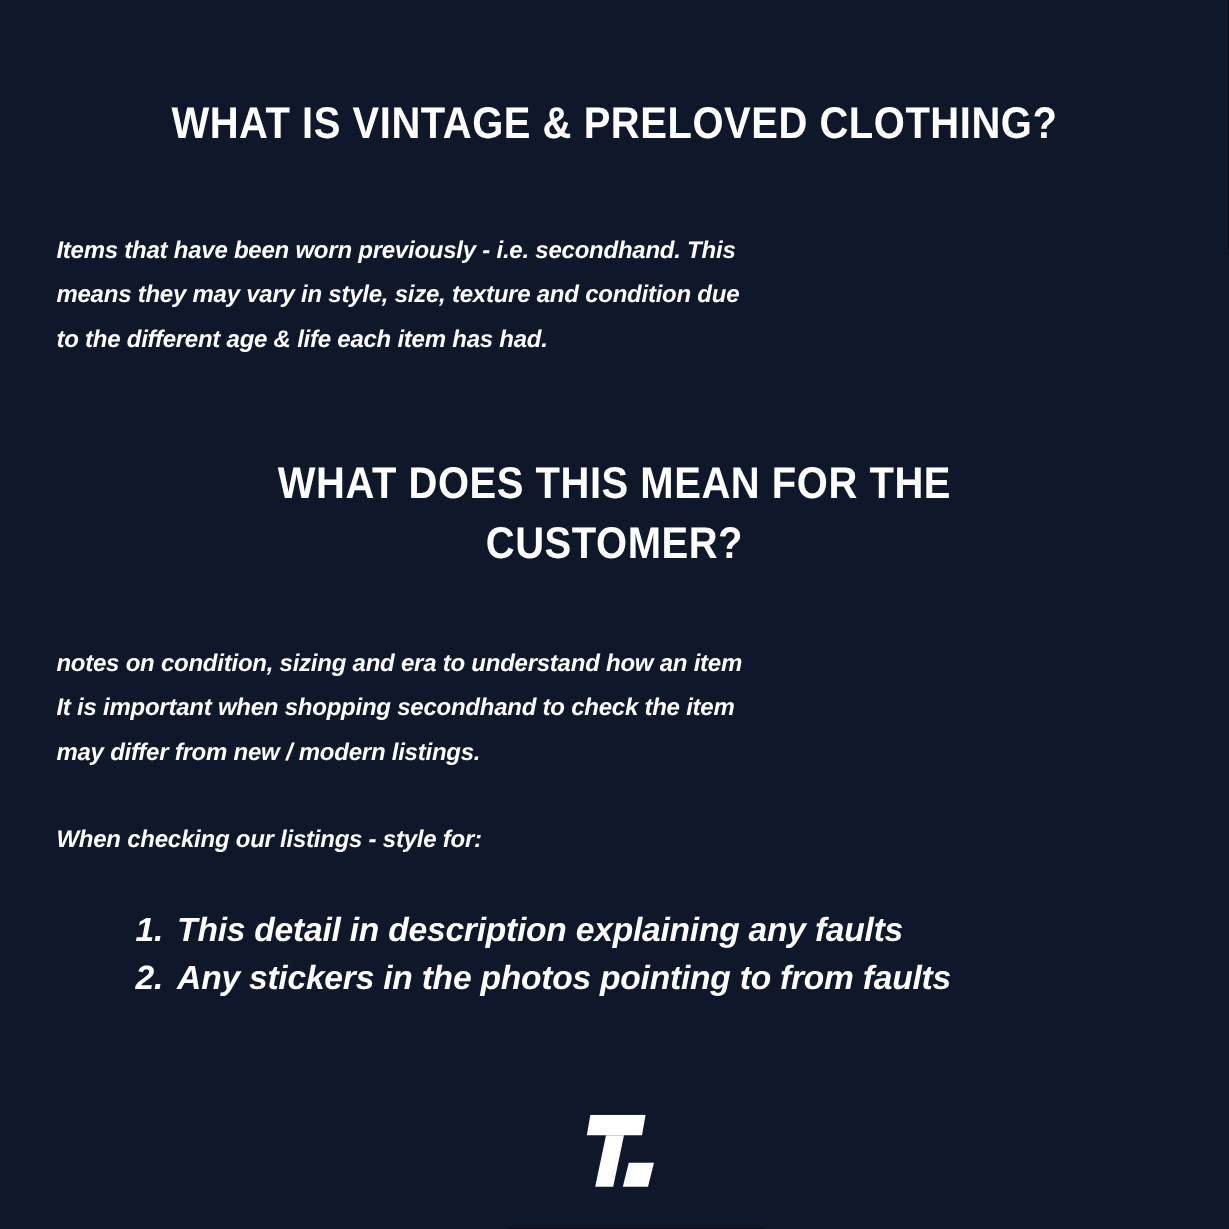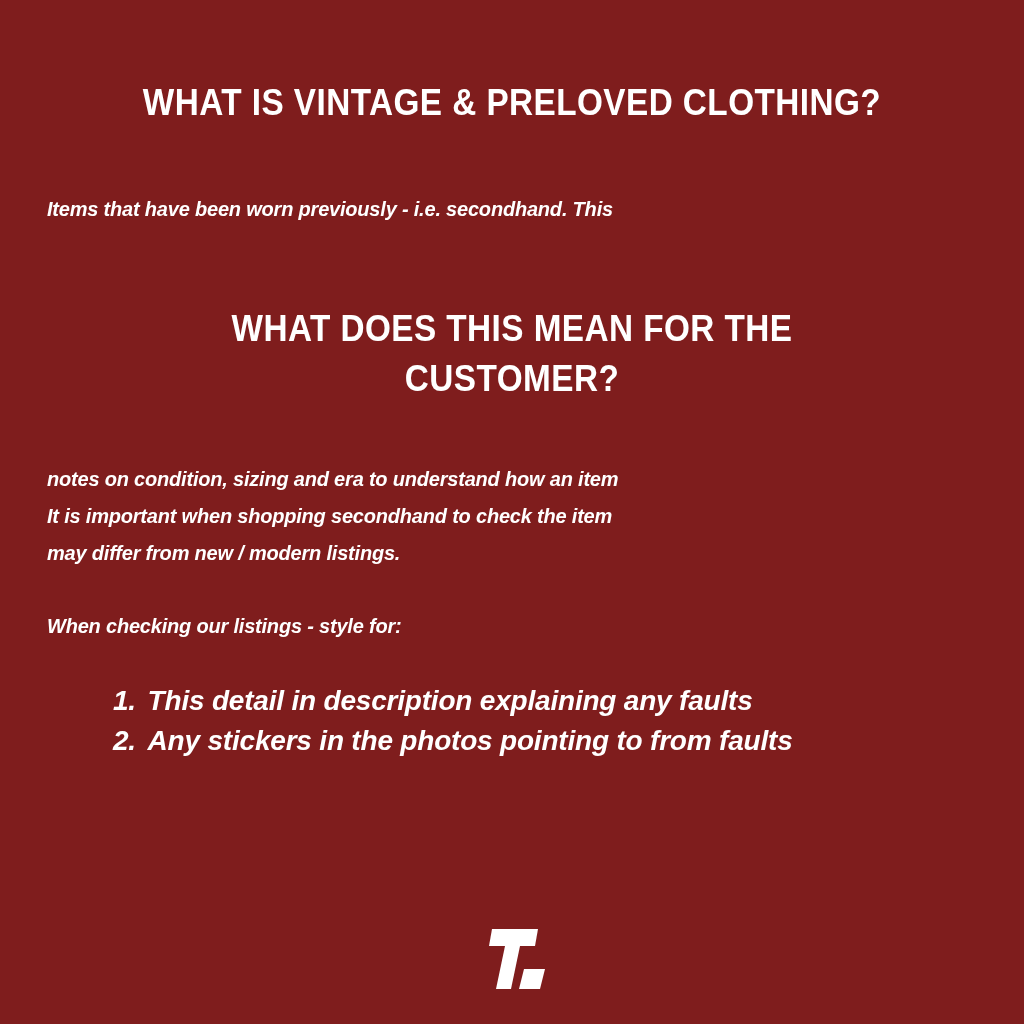--- a/index.html
+++ b/index.html
@@ -5,21 +5,21 @@
   html, body {
     margin: 0;
     padding: 0;
     background: #000;
   }
   .canvas {
     position: relative;
     width: 1024px;
     height: 1024px;
     margin: 0 auto;
-    background: #7f1d1d;
+    background: #0f172a;
     color: #ffffff;
     font-family: "Liberation Sans", sans-serif;
     overflow: hidden;
   }
   .main-title {
     margin: 84px 0 0 0;
     text-align: center;
     font-size: 37px;
     line-height: 37px;
     font-weight: bold;
@@ -83,20 +83,22 @@
 </style>
 </head>
 <body>
 
 <div class="canvas">
 
   <h1 class="main-title">WHAT IS VINTAGE &amp; PRELOVED CLOTHING?</h1>
 
   <div class="para para-intro">
     <div class="line">Items that have been worn previously - i.e. secondhand. This</div>
+    <div class="line">means they may vary in style, size, texture and condition due</div>
+    <div class="line">to the different age &amp; life each item has had.</div>
   </div>
 
   <h2 class="sub-title">
     <div>WHAT DOES THIS MEAN FOR THE</div>
     <div>CUSTOMER?</div>
   </h2>
 
   <div class="para para-body">
     <div class="line">notes on condition, sizing and era to understand how an item</div>
     <div class="line">It is important when shopping secondhand to check the item</div>

